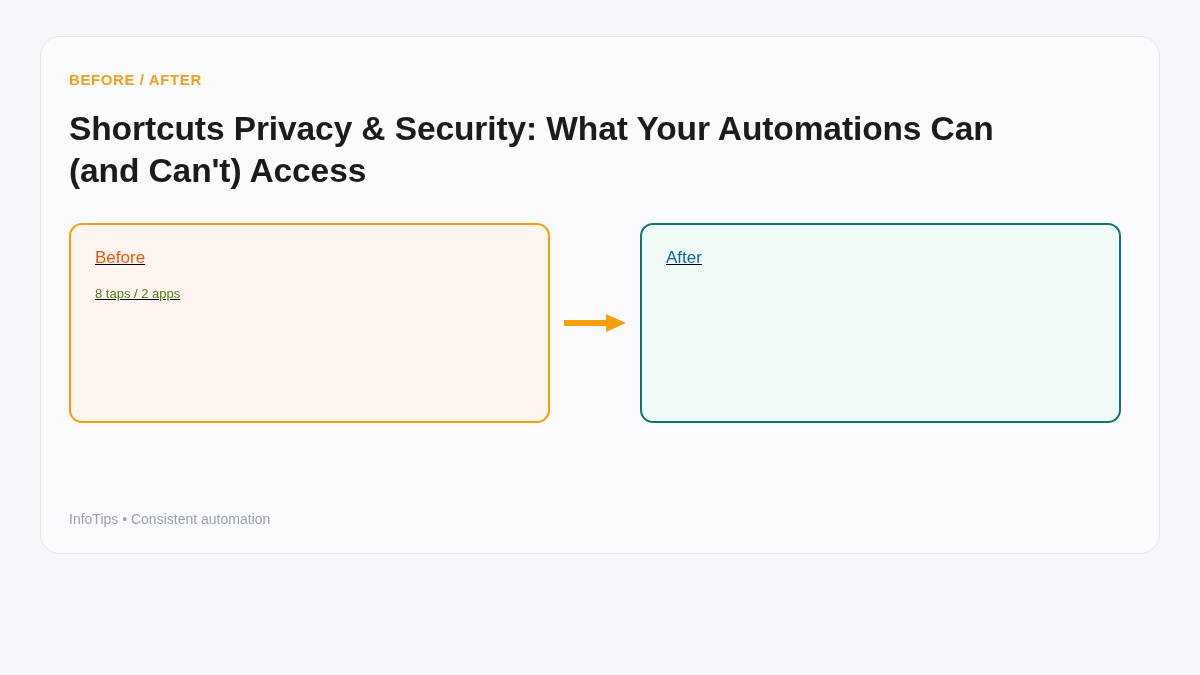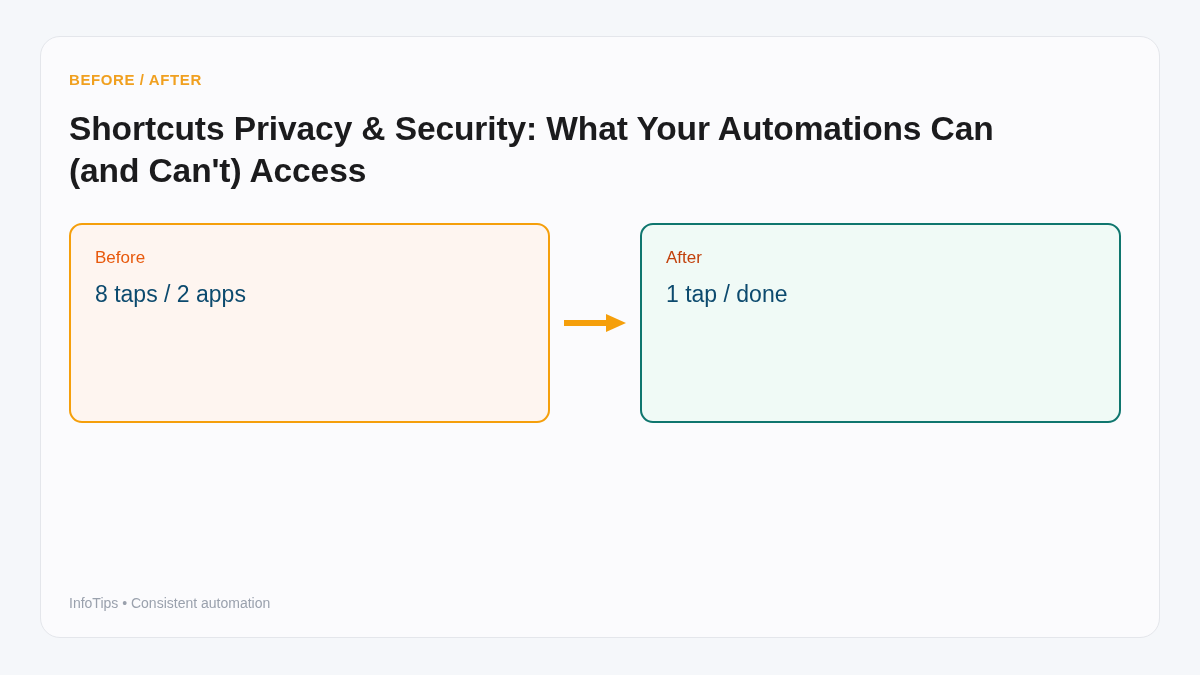--- a/index.html
+++ b/index.html
@@ -15,21 +15,21 @@
     background: #f5f7fa;
     font-family: "Liberation Sans", sans-serif;
     -webkit-font-smoothing: antialiased;
   }
 
   .slide-frame {
     position: absolute;
     left: 40px;
     top: 36px;
     width: 1120px;
-    height: 602px;
+    height: 518px;
     background: #fbfbfd;
     border: 1px solid #e4e6eb;
     border-radius: 20px;
   }
 
   .eyebrow {
     position: absolute;
     left: 28px;
     top: 34px;
     font-size: 15px;
@@ -63,20 +63,21 @@
 
   .compare-card {
     position: absolute;
     top: 0;
     width: 481px;
     height: 200px;
     border-radius: 13px;
     border-width: 2px;
     border-style: solid;
     padding: 22px 24px;
+    text-decoration: underline;
   }
 
   .compare-card.before {
     left: 0;
     border-color: #f59f0b;
     background: #fef5f0;
   }
 
   .compare-card.after {
     left: 571px;
@@ -85,26 +86,26 @@
   }
 
   .card-label {
     font-size: 17px;
     line-height: 22px;
     margin-bottom: 14px;
     font-weight: normal;
   }
 
   .before .card-label { color: #e8590c; }
-  .after  .card-label { color: #c2410c; }
+  .after  .card-label { color: #0369a1; }
 
   .card-value {
-    font-size: 23px;
+    font-size: 13px;
     line-height: 22px;
-    color: #0c4a6e;
+    color: #4d7c0f;
   }
 
   
 
   .transition-arrow {
     position: absolute;
     left: 481px;
     top: 0;
     width: 90px;
     height: 200px;
@@ -144,20 +145,19 @@
 
     <div class="transition-arrow">
       <svg width="62" height="20" viewBox="0 0 62 20" aria-hidden="true">
         <rect x="0" y="7" width="46" height="6" fill="#f59f0b"></rect>
         <polygon points="42,1 62,10 42,19" fill="#f59f0b"></polygon>
       </svg>
     </div>
 
     <div class="compare-card after">
       <div class="card-label">After</div>
-      <div class="card-value">1 tap / done</div>
     </div>
 
   </div>
 
   <div class="slide-footer">InfoTips • Consistent automation</div>
 
 </div>
 
 </body></html>

